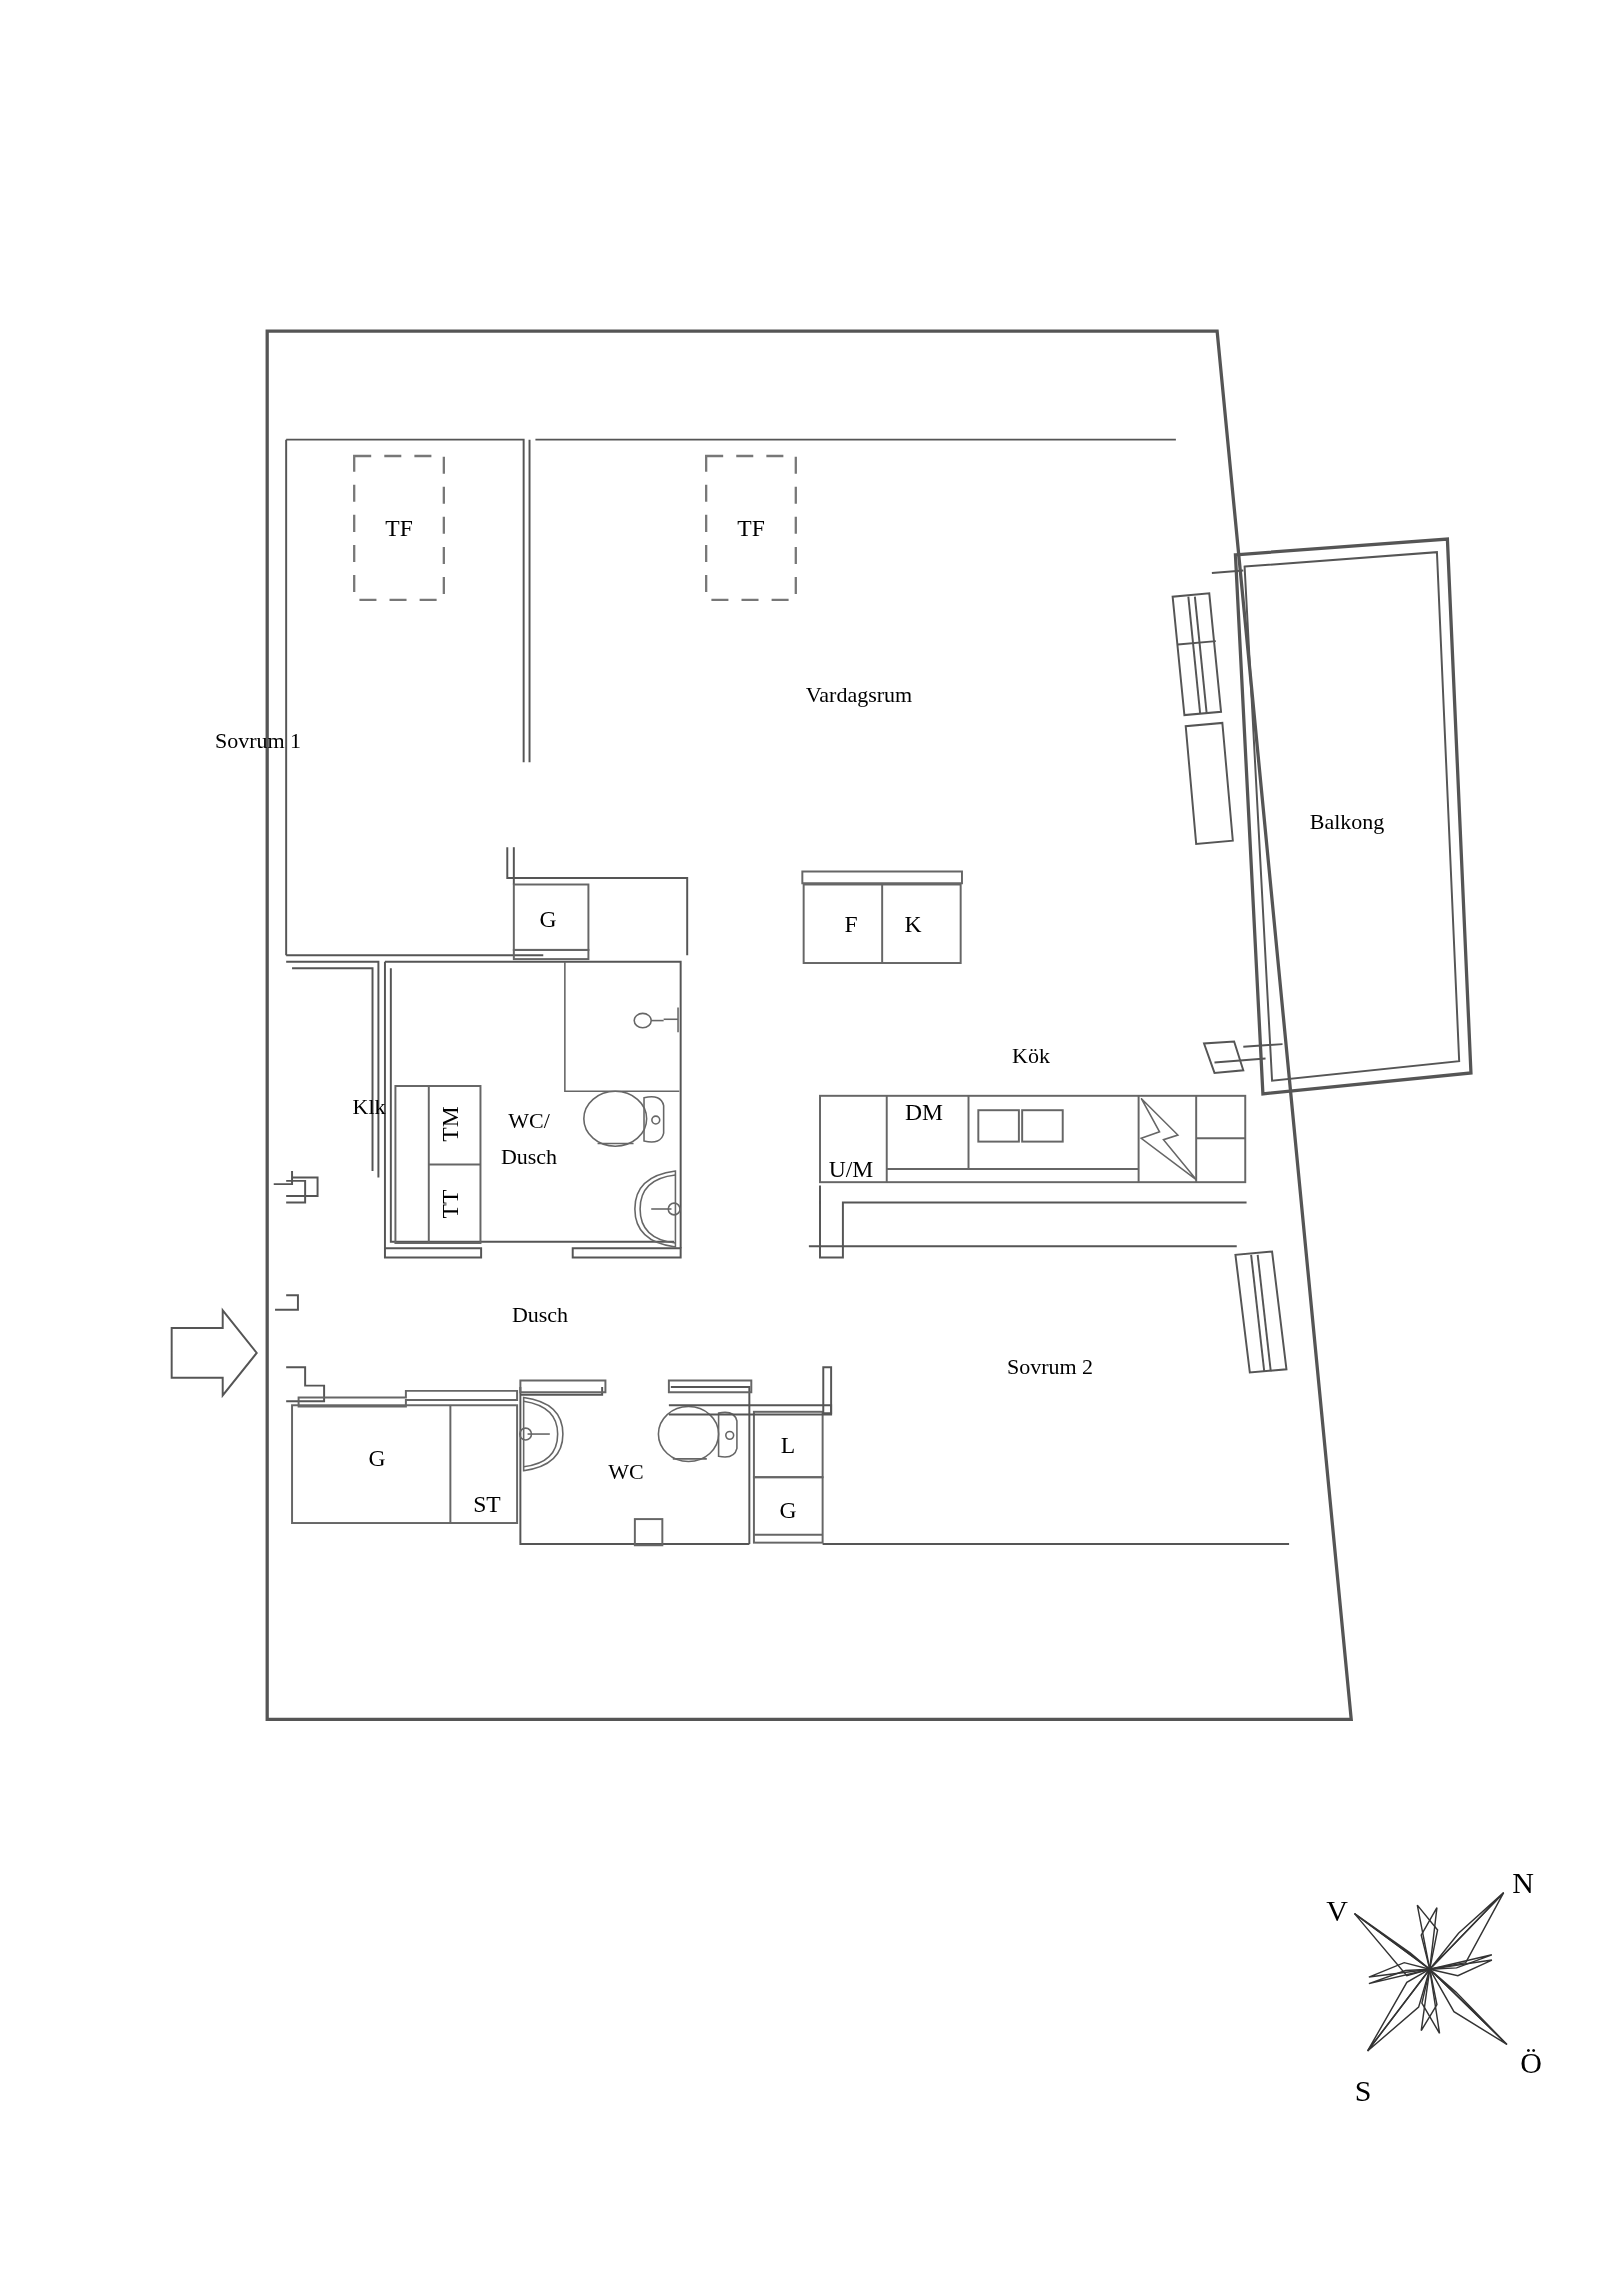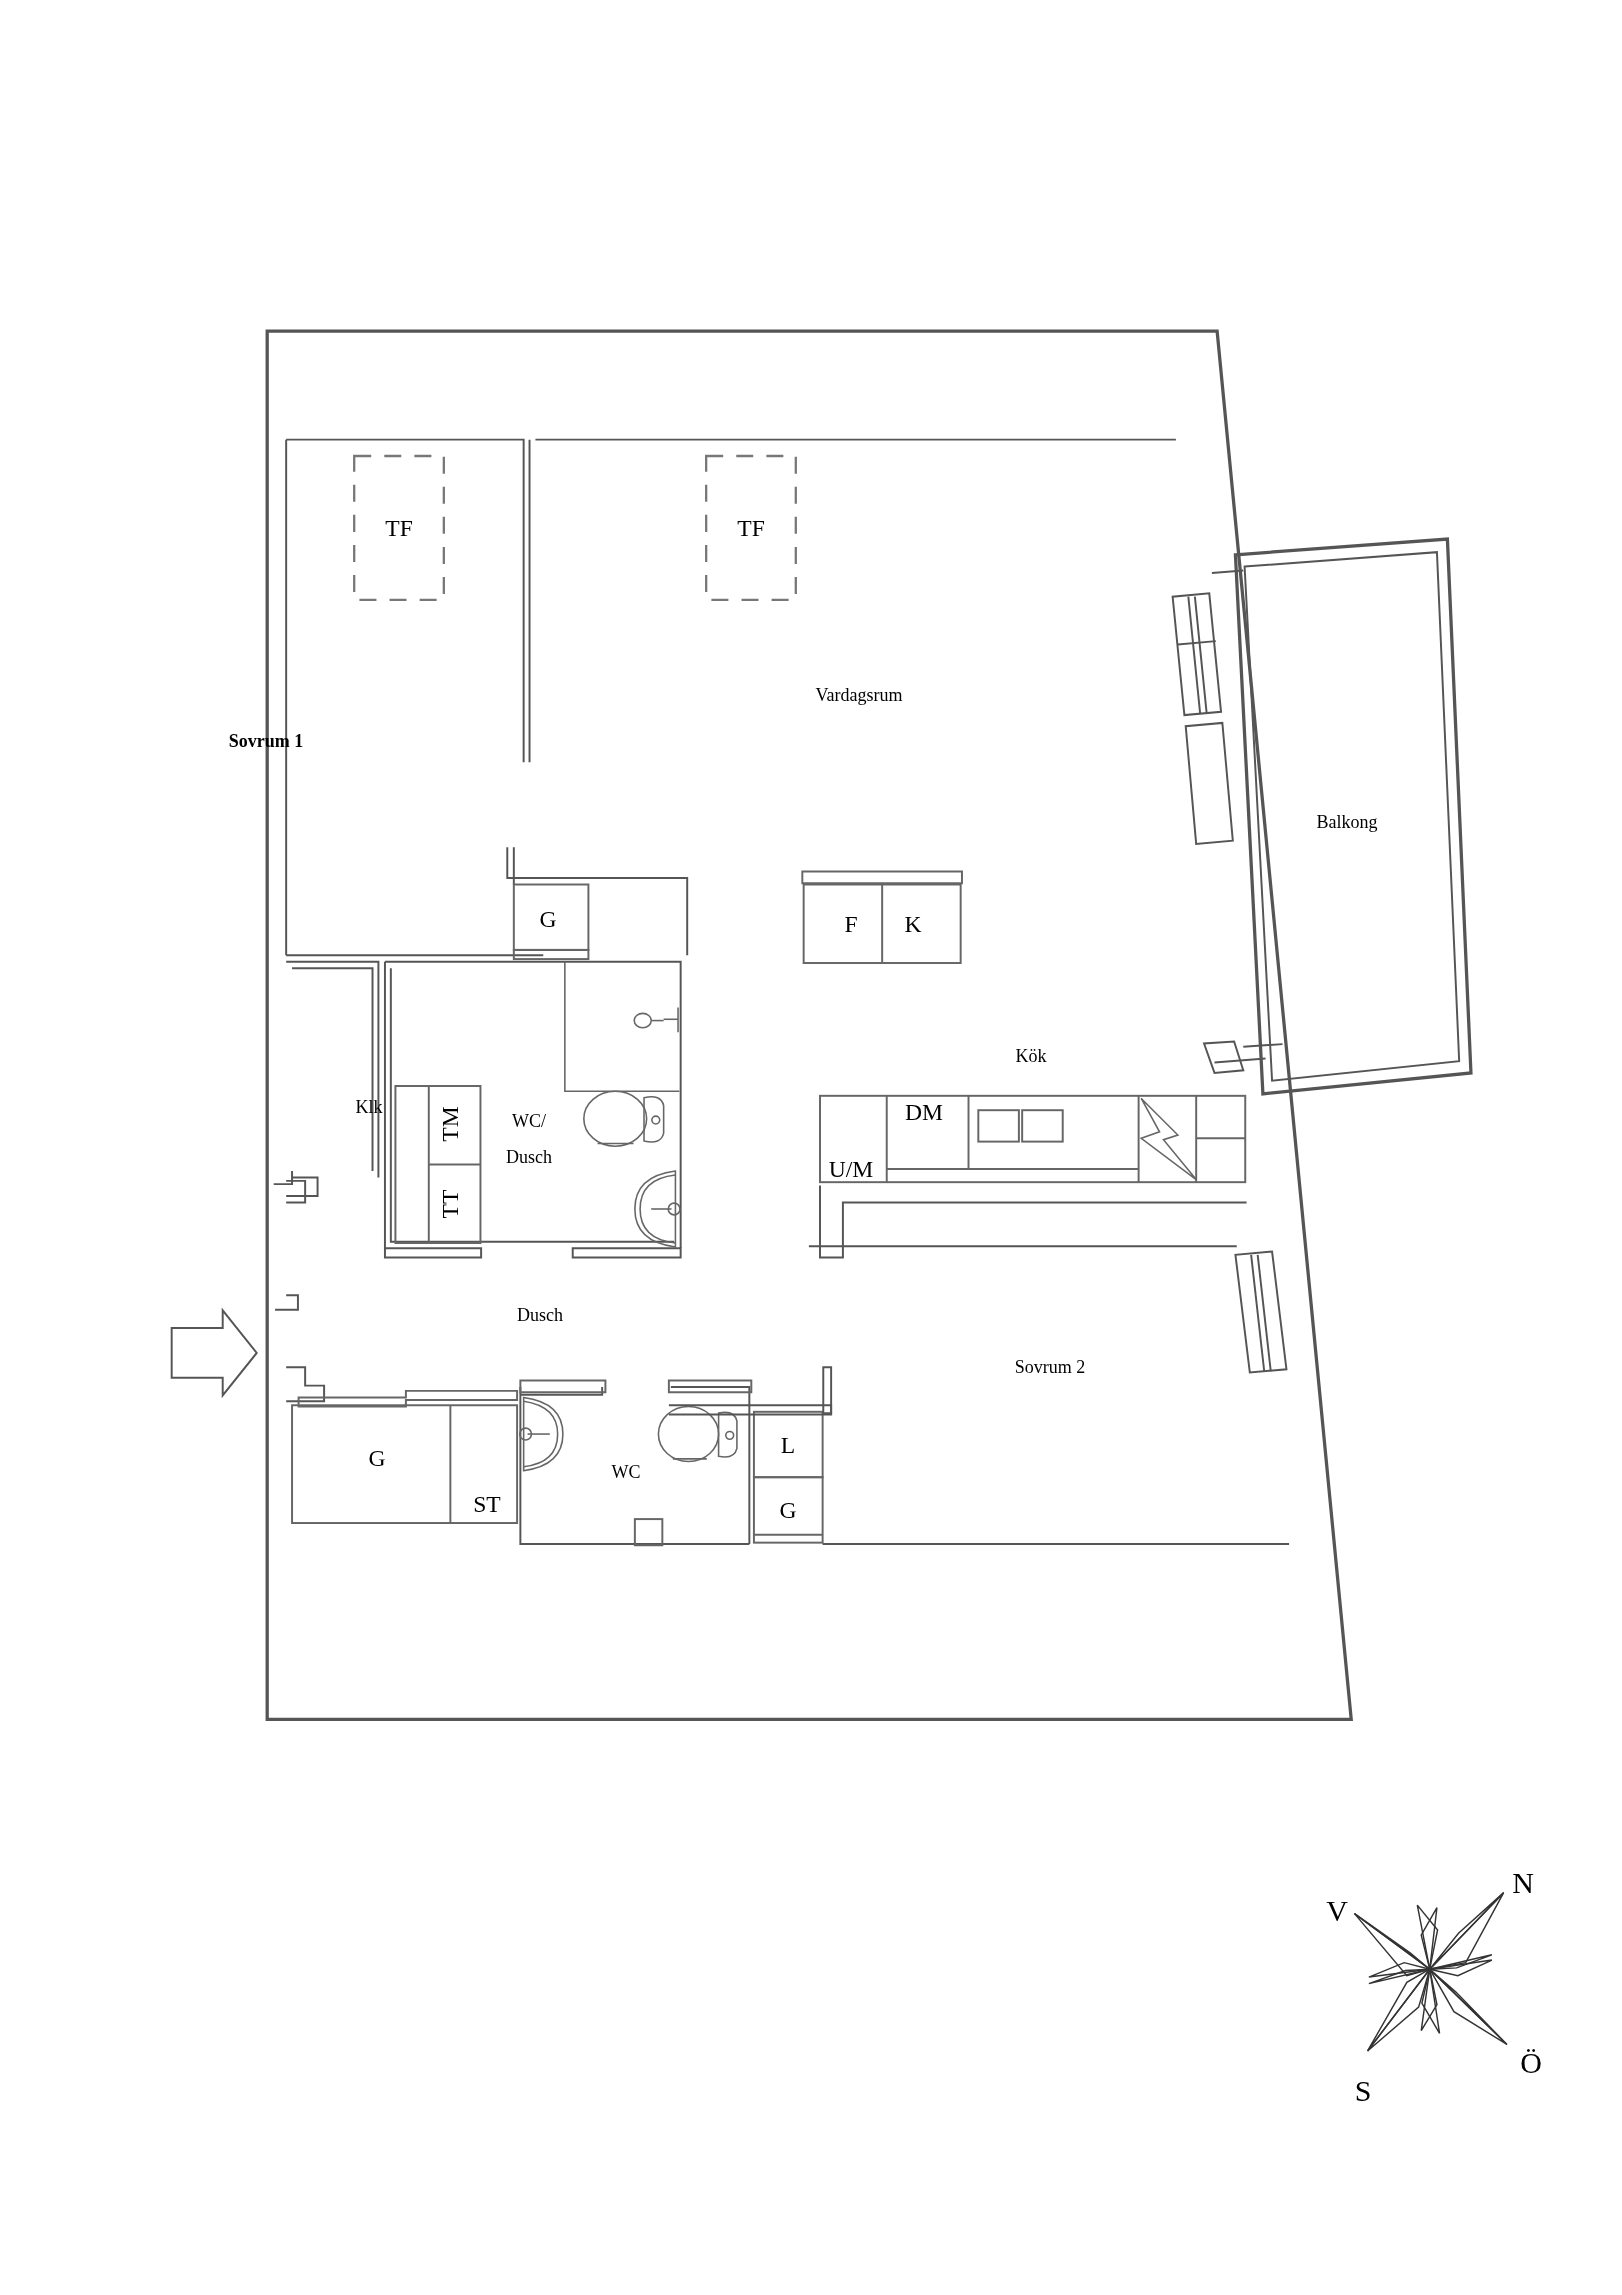--- a/index.html
+++ b/index.html
@@ -2,21 +2,21 @@
 <html style="font-size:10.5px"><head>
 <meta charset="utf-8">
 <style>
   html,body{margin:0;padding:0;background:#ffffff;}
   body{width:1623px;height:2295px;position:relative;overflow:hidden;
        font-family:"Liberation Serif","DejaVu Serif",serif;color:#000;}
   #plan{position:absolute;left:0;top:0;width:1623px;height:2295px;}
   .lbl{position:absolute;white-space:nowrap;color:#000;
        font-family:"Liberation Serif","DejaVu Serif",serif;
        transform:translate(-50%,-50%);pointer-events:none;}
-  .room-label{font-size:18px;}
+  .room-label{font-size:22px;}
   .fix-label{font-size:23.6px;}
   .compass-label{font-size:30px;}
   .rot90{transform:translate(-50%,-50%) rotate(-90deg);}
 </style>
 </head>
 <body>
 
 <svg id="plan" viewBox="0 0 2480 3508" xmlns="http://www.w3.org/2000/svg">
   <defs>
     <style>
@@ -228,21 +228,21 @@
     <path class="cmp" d="M2185,3010 L2196,2916 L2172,2958 Z"></path>
     <path class="cmp" d="M2185,3010 L2280,2988 L2226,3008 Z"></path>
     <path class="cmp" d="M2185,3010 L2280,2996 L2228,3020 Z"></path>
     <path class="cmp" d="M2185,3010 L2200,3108 L2173,3062 Z"></path>
     <path class="cmp" d="M2185,3010 L2172,3104 L2196,3064 Z"></path>
     <path class="cmp" d="M2185,3010 L2092,3032 L2148,3012 Z"></path>
     <path class="cmp" d="M2185,3010 L2092,3022 L2146,3000 Z"></path>
   </g>
 </svg>
 
-<div class="lbl room-label" style="left:266px;top:741px;font-weight:bold;">Sovrum 1</div>
+<div class="lbl room-label" style="left:258px;top:741px;">Sovrum 1</div>
 <div class="lbl room-label" style="left:859px;top:695px;">Vardagsrum</div>
 <div class="lbl room-label" style="left:1031px;top:1016px;margin-top:40px;">Kök</div>
 <div class="lbl room-label" style="left:1347px;top:822px;">Balkong</div>
 <div class="lbl room-label" style="left:337px;top:1107px;margin-left:32px;">Klk</div>
 <div class="lbl room-label" style="left:529px;top:1121px;">WC/</div>
 <div class="lbl room-label" style="left:529px;top:1157px;">Dusch</div>
 <div class="lbl room-label" style="left:540px;top:1315px;">Dusch</div>
 <div class="lbl room-label" style="left:1050px;top:1367px;">Sovrum 2</div>
 <div class="lbl room-label" style="left:626px;top:1472px;">WC</div>
 

